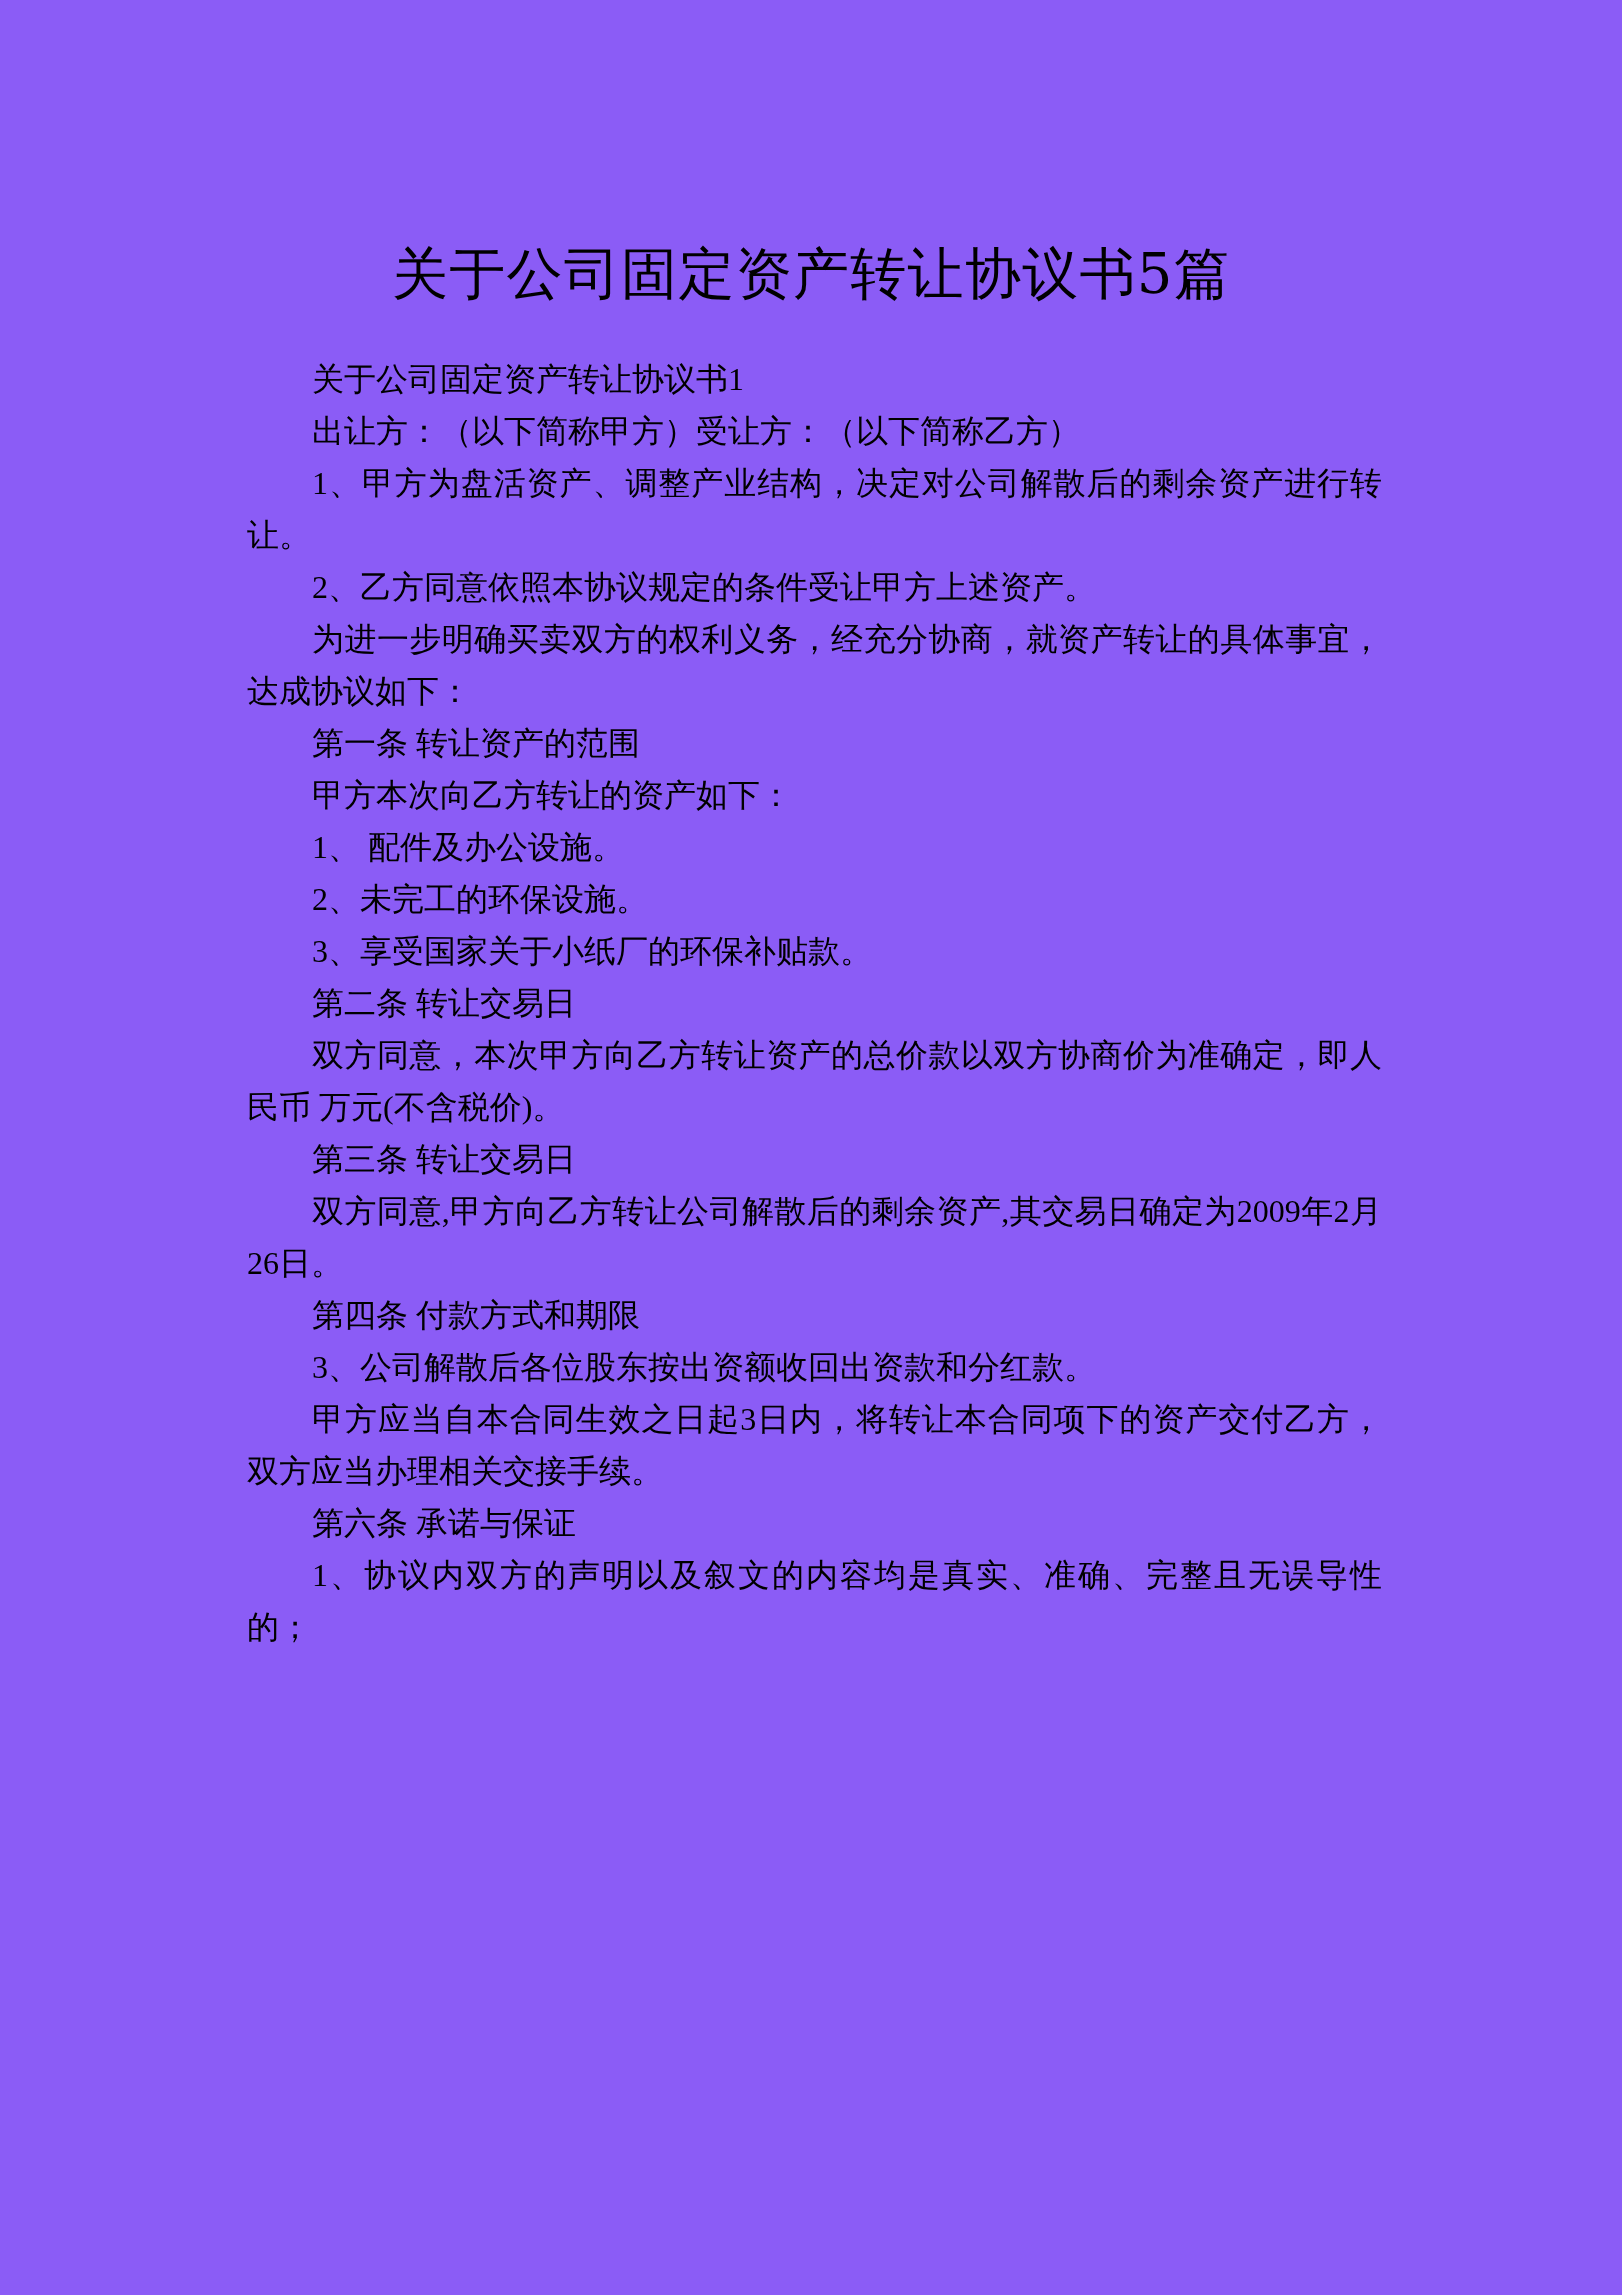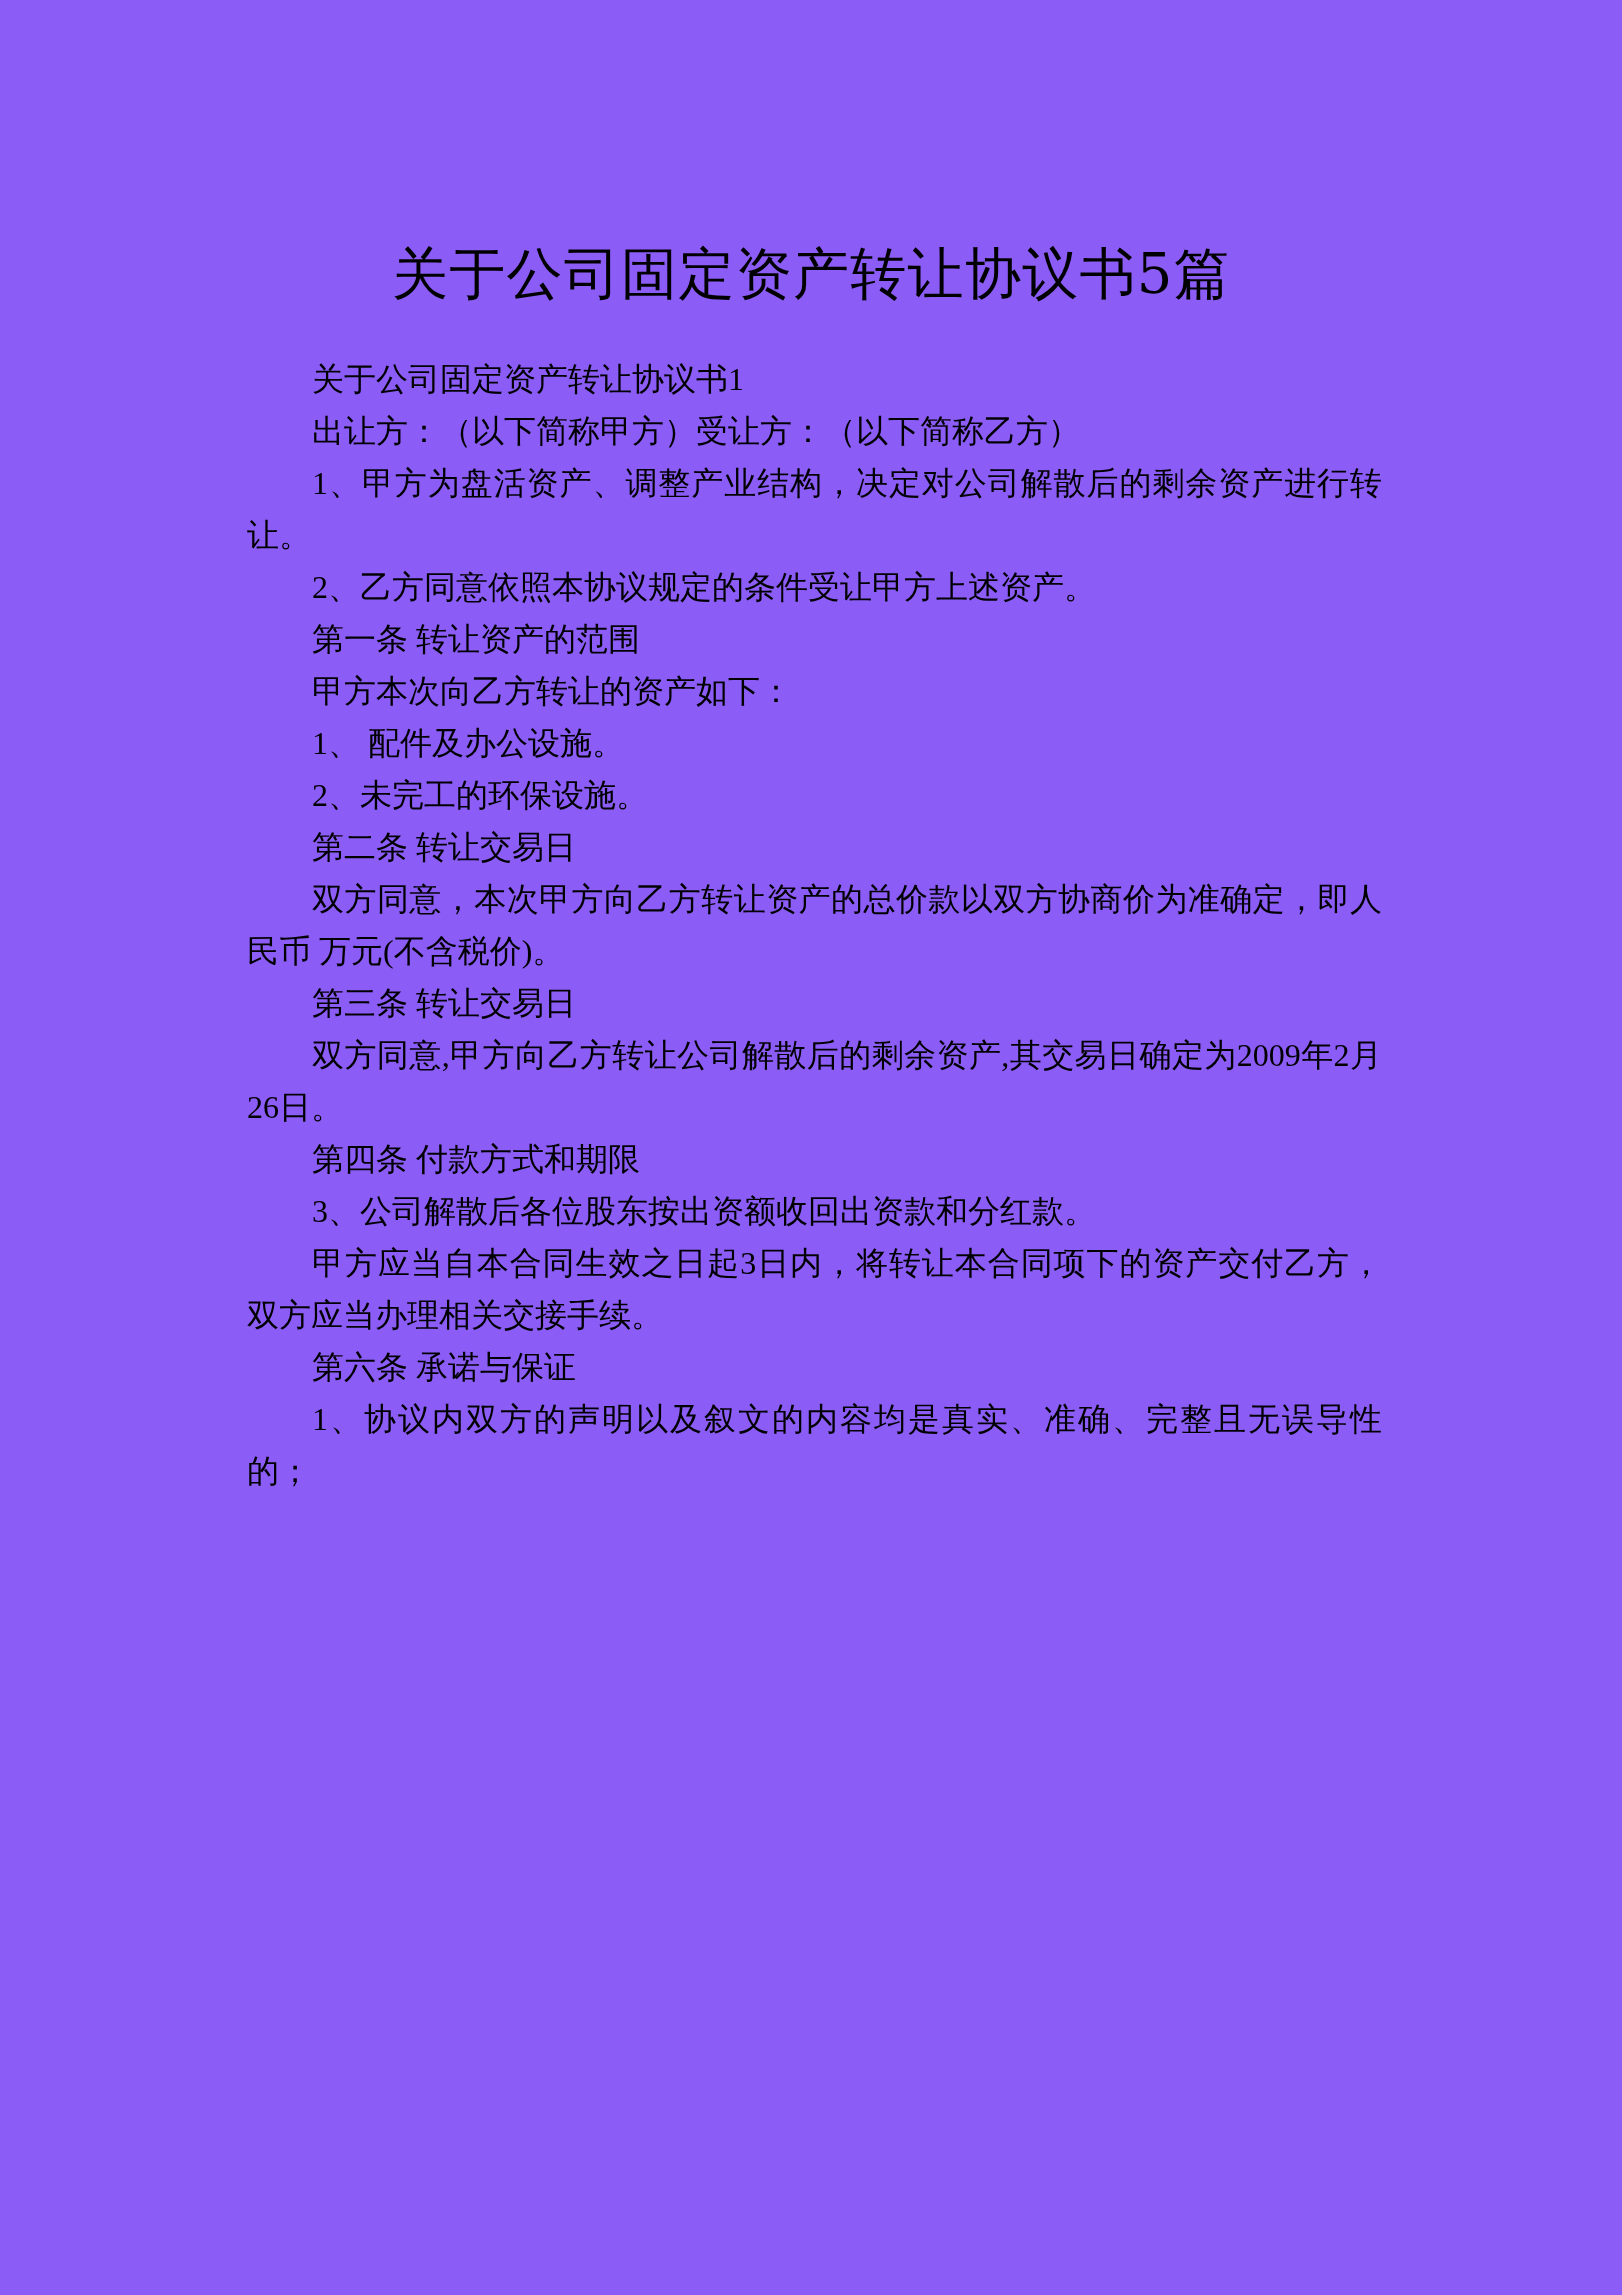--- a/index.html
+++ b/index.html
@@ -22,24 +22,26 @@
 <body>
 
 <div class="page">
   <h1 class="title">关于公司固定资产转让协议书5篇</h1>
 
   <div class="body">
     <p class="ind">关于公司固定资产转让协议书1</p>
     <p class="ind">出让方：（以下简称甲方）受让方：（以下简称乙方）</p>
     <p class="ind">1、甲方为盘活资产、调整产业结构，决定对公司解散后的剩余资产进行转让。</p>
     <p class="ind">2、乙方同意依照本协议规定的条件受让甲方上述资产。</p>
+    <p class="ind">为进一步明确买卖双方的权利义务，经充分协商，就资产转让的具体事宜，达成协议如下：</p>
     <p class="ind">第一条 转让资产的范围</p>
     <p class="ind">甲方本次向乙方转让的资产如下：</p>
     <p class="ind">1、 配件及办公设施。</p>
     <p class="ind">2、未完工的环保设施。</p>
+    <p class="ind">3、享受国家关于小纸厂的环保补贴款。</p>
     <p class="ind">第二条 转让交易日</p>
     <p class="ind">双方同意，本次甲方向乙方转让资产的总价款以双方协商价为准确定，即人民币 万元(不含税价)。</p>
     <p class="ind">第三条 转让交易日</p>
     <p class="ind">双方同意,甲方向乙方转让公司解散后的剩余资产,其交易日确定为2009年2月26日。</p>
     <p class="ind">第四条 付款方式和期限</p>
     <p class="ind">3、公司解散后各位股东按出资额收回出资款和分红款。</p>
     <p class="ind">甲方应当自本合同生效之日起3日内，将转让本合同项下的资产交付乙方，双方应当办理相关交接手续。</p>
     <p class="ind">第六条 承诺与保证</p>
     <p class="ind">1、协议内双方的声明以及叙文的内容均是真实、准确、完整且无误导性的；</p>
   </div>

